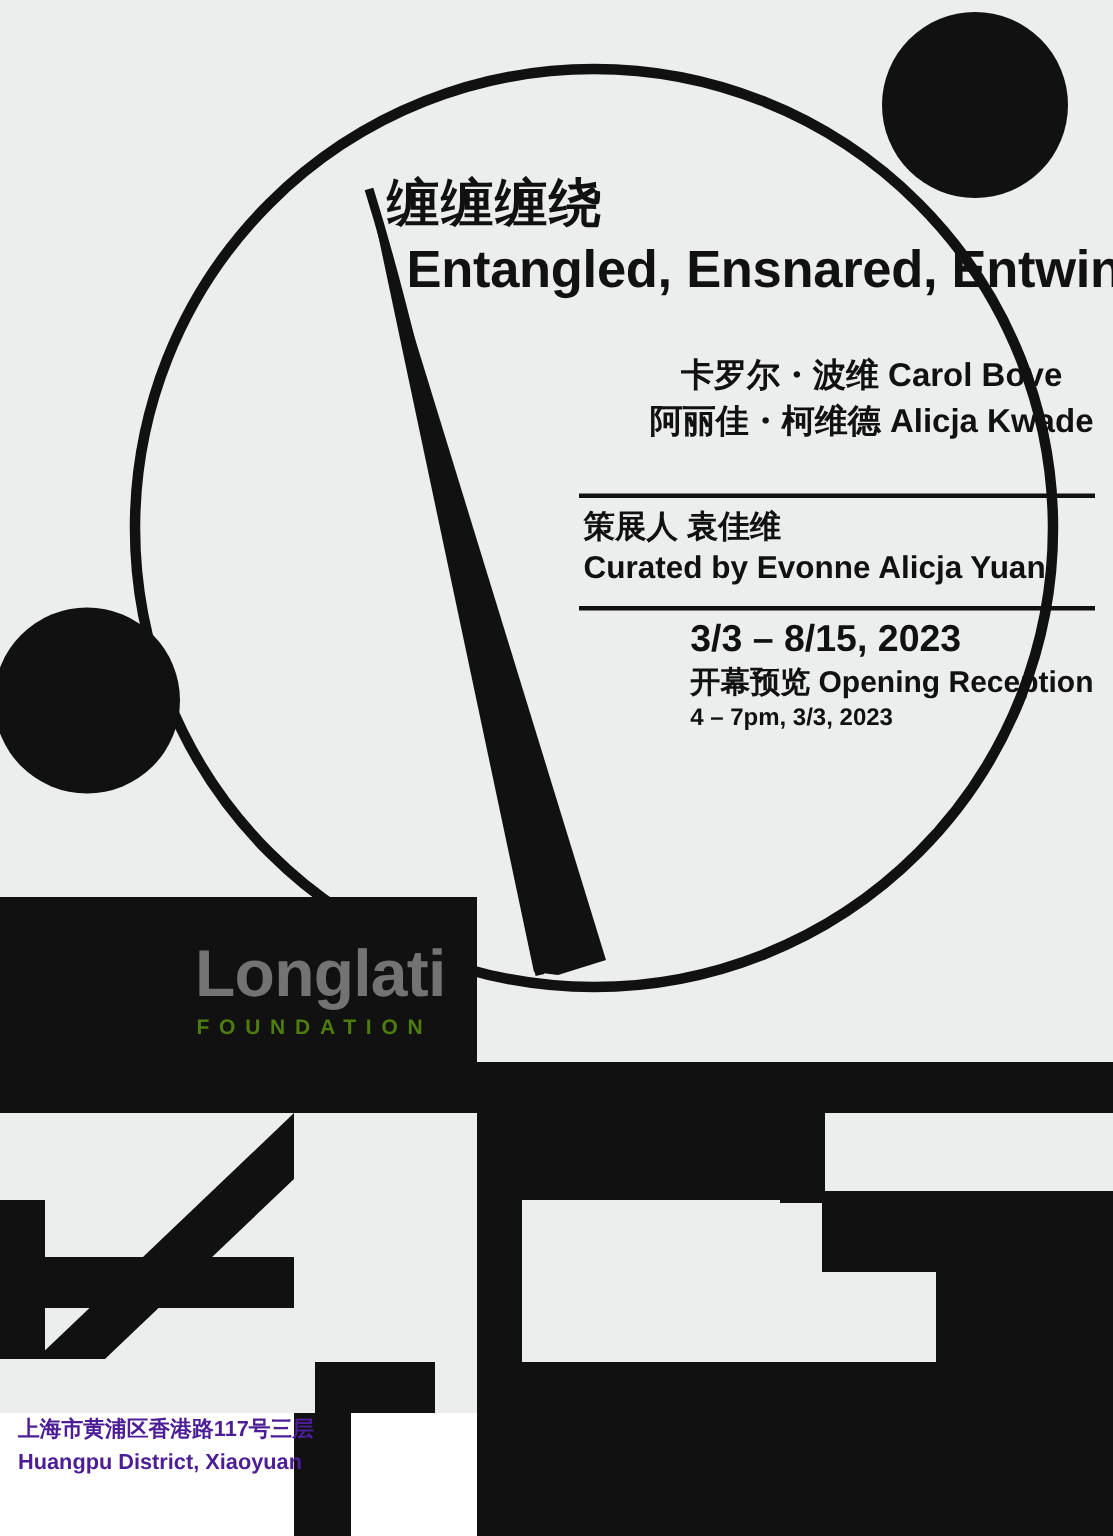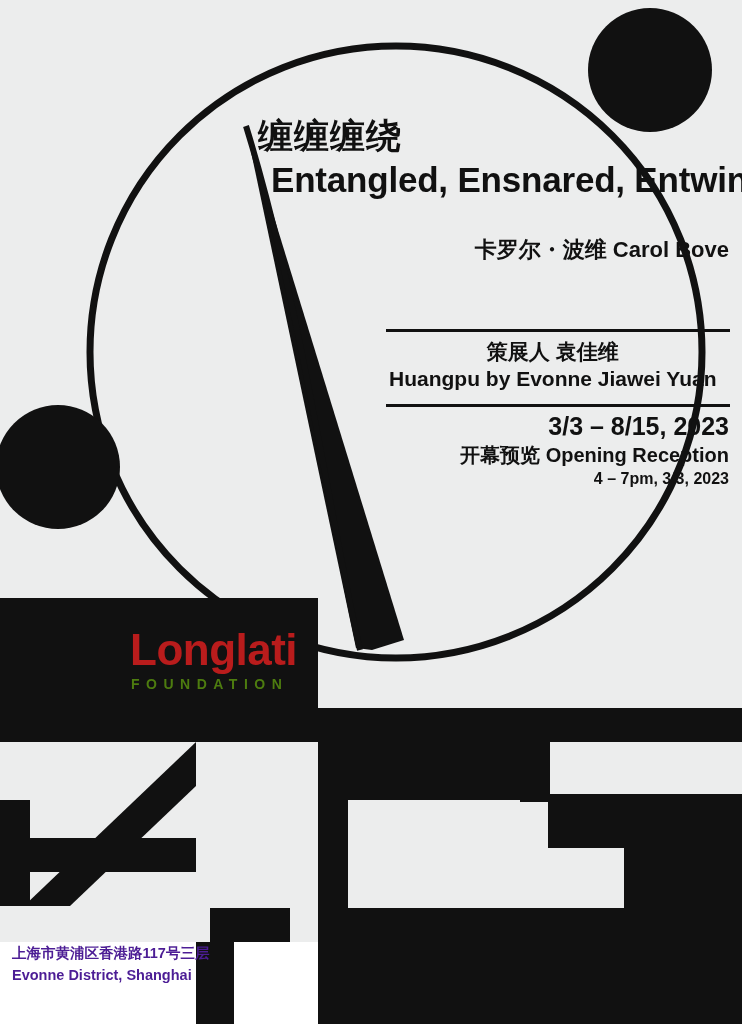--- a/index.html
+++ b/index.html
@@ -66,27 +66,25 @@
   #rule-bottom {
     left: 386px;
     top: 404px;
     width: 344px;
   }
   #curator {
     left: 389px;
     top: 340px;
     font-size: 21px;
     font-weight: 600;
-    text-align: center;
   }
   #curator div { margin-bottom: 3px; }
   #dates {
     right: 13px;
     top: 412px;
-    text-align: right;
   }
   #dates .d1 {
     font-size: 25px;
     font-weight: 700;
     margin-bottom: 4px;
   }
   #dates .d2 {
     font-size: 20px;
     font-weight: 600;
     margin-bottom: 4px;
@@ -94,21 +92,21 @@
   #dates .d3 {
     font-size: 16px;
     font-weight: 600;
   }
   #logo-word {
     position: absolute;
     left: 130px;
     top: 625px;
     font-size: 44px;
     font-weight: 700;
-    color: #b91c1c;
+    color: #737373;
     letter-spacing: -0.5px;
   }
   #logo-sub {
     position: absolute;
     left: 131px;
     top: 676px;
     font-size: 14px;
     font-weight: 700;
     color: #4d7c0f;
     letter-spacing: 6.5px;
@@ -157,36 +155,37 @@
     <path d="M24 906 L196 742 L196 786 L70 906 Z" fill="#111111"></path>
     <path d="M0 800 L30 800 L30 906 L0 906 Z" fill="#111111"></path>
     <path d="M24 838 L196 838 L196 872 L24 872 Z" fill="#111111"></path>
   </svg>
 
   <div class="txt" id="title-cn">缠缠缠绕</div>
   <div class="txt" id="title-en">Entangled, Ensnared, Entwined</div>
 
   <div class="txt" id="artists">
     <div>卡罗尔・波维 Carol Bove</div>
+    <div>阿丽佳・柯维德 Alicja Kwade</div>
   </div>
 
   <div class="rule" id="rule-top"></div>
   <div class="txt" id="curator">
     <div>策展人 袁佳维</div>
-    <div>Huangpu by Evonne Jiawei Yuan</div>
+    <div>Curated by Evonne Alicja Yuan</div>
   </div>
   <div class="rule" id="rule-bottom"></div>
 
   <div class="txt" id="dates">
     <div class="d1">3/3 – 8/15, 2023</div>
     <div class="d2">开幕预览 Opening Reception</div>
     <div class="d3">4 – 7pm, 3/3, 2023</div>
   </div>
 
   <div id="logo-word">Longlati</div>
   <div id="logo-sub">FOUNDATION</div>
 
   <div id="address">
     <div>上海市黄浦区香港路117号三层</div>
-    <div>Evonne District, Shanghai</div>
+    <div>Huangpu District, Xiaoyuan</div>
   </div>
 
 </div>
 
 </body></html>

